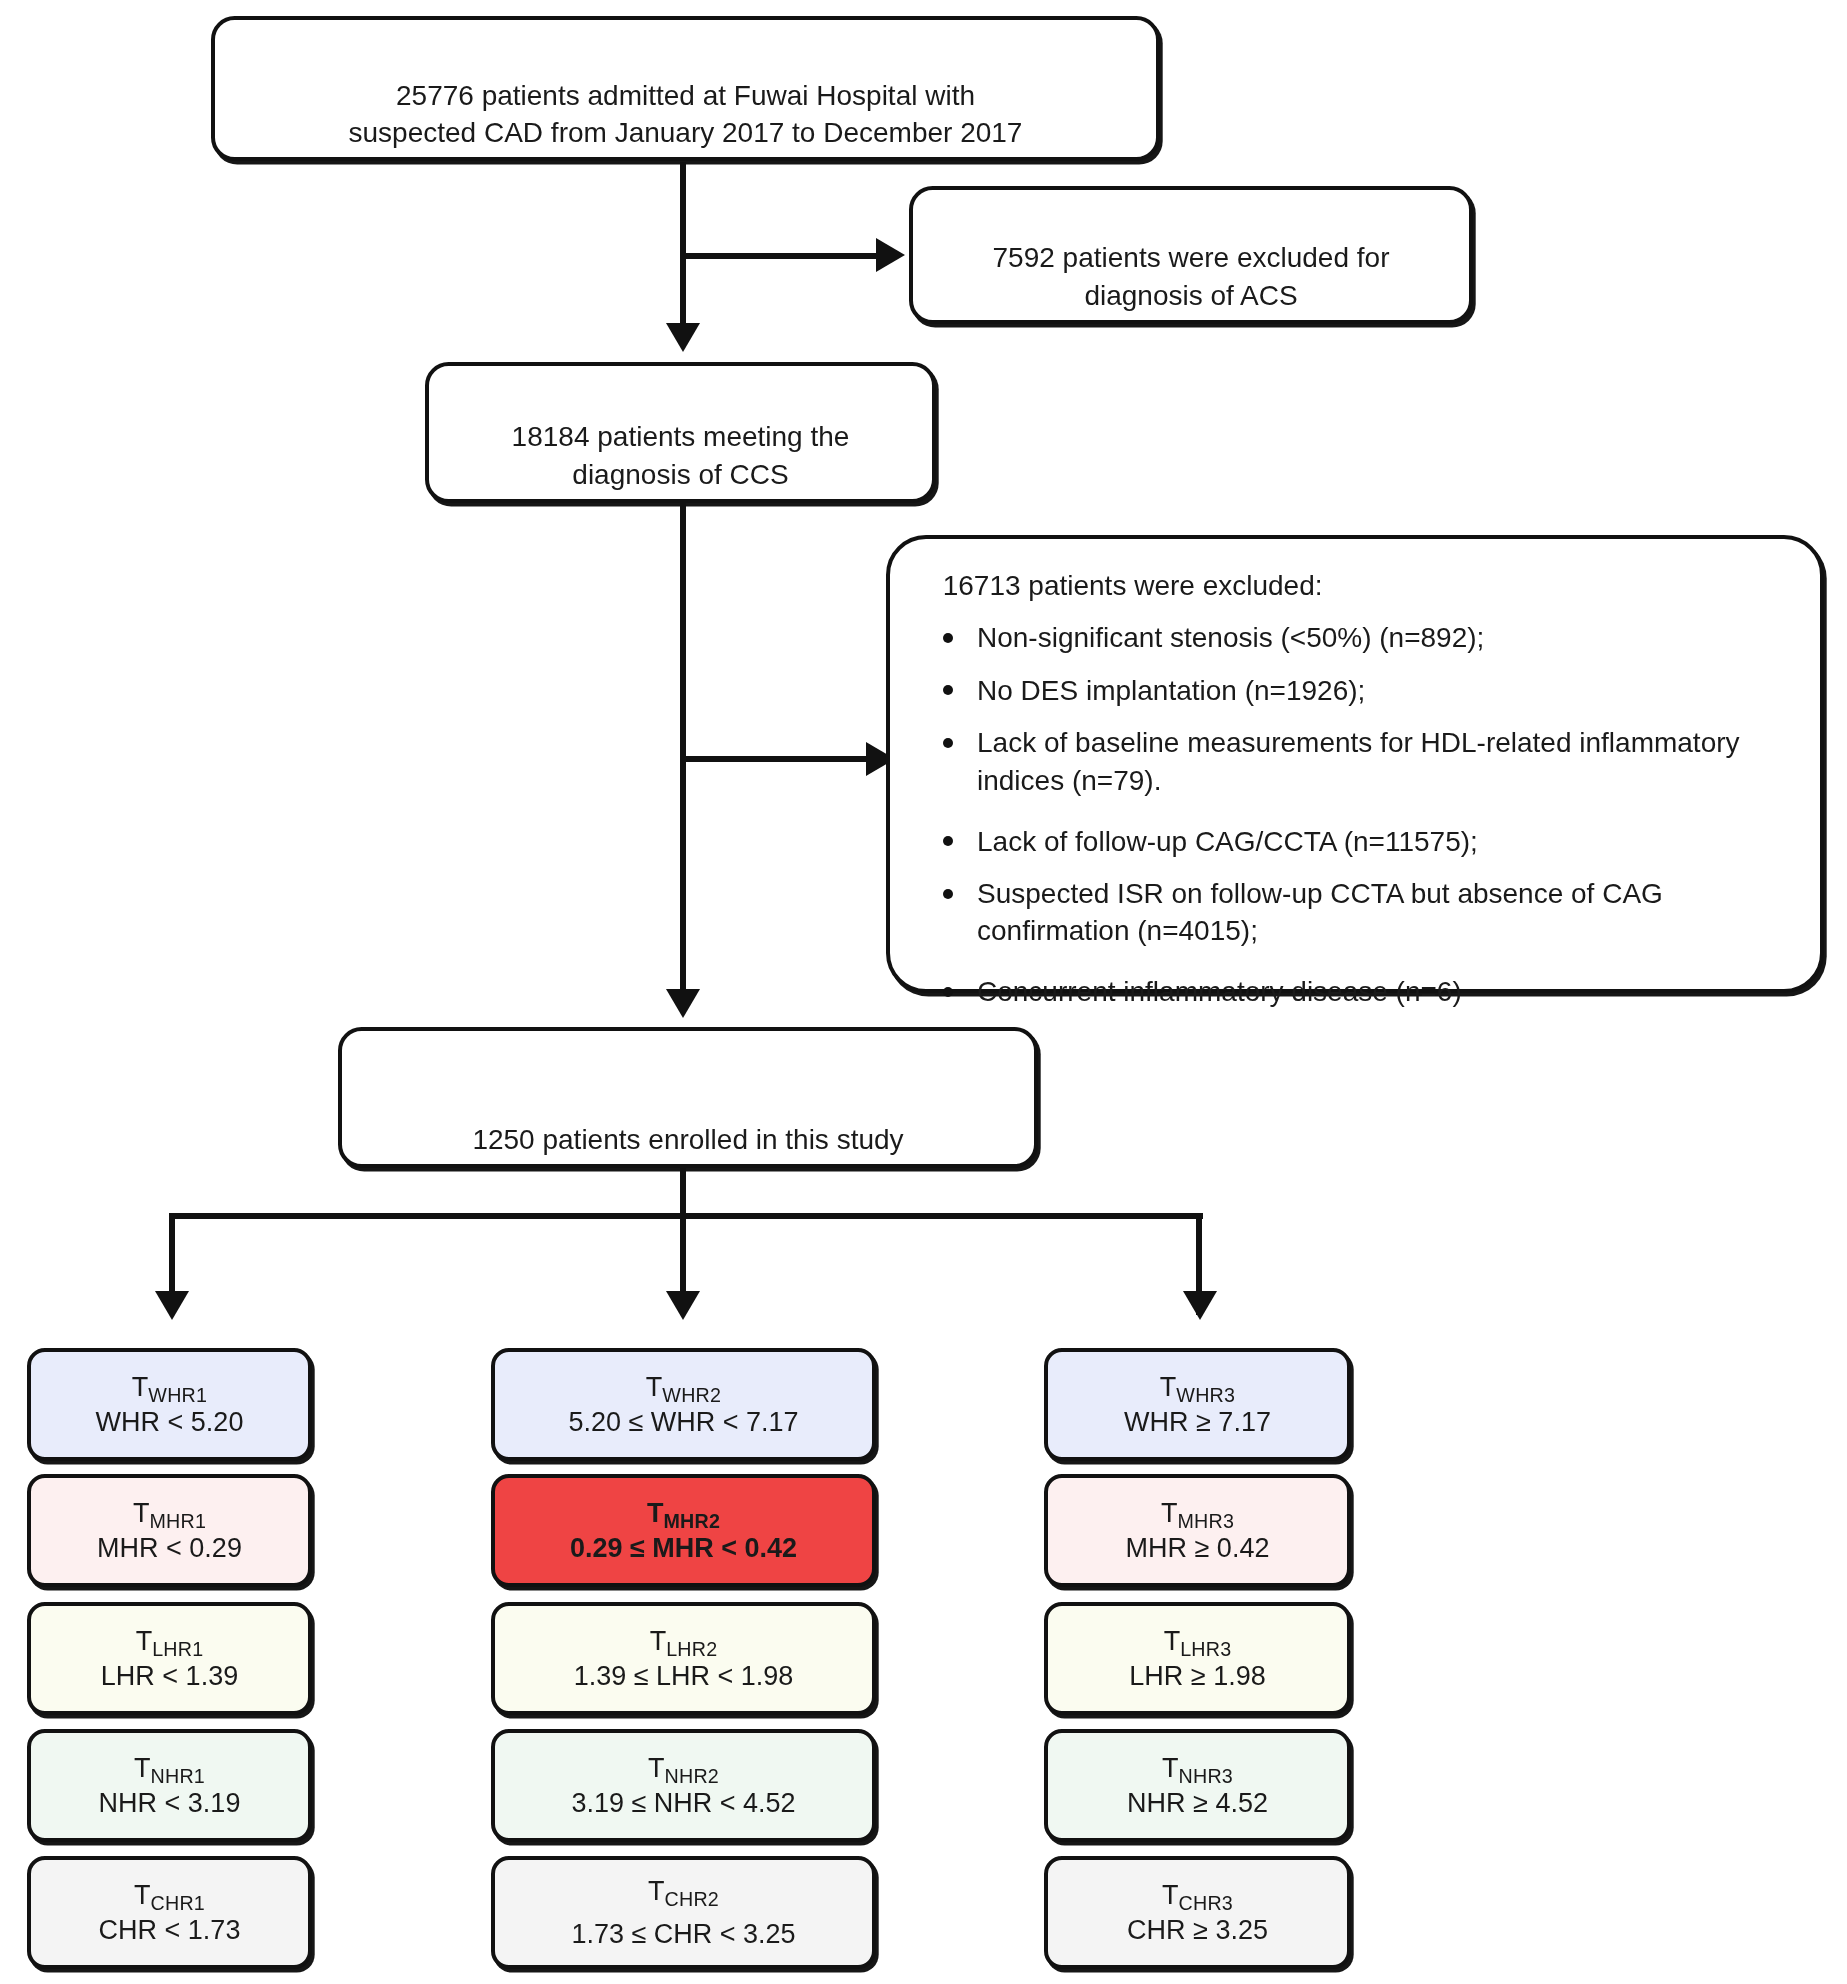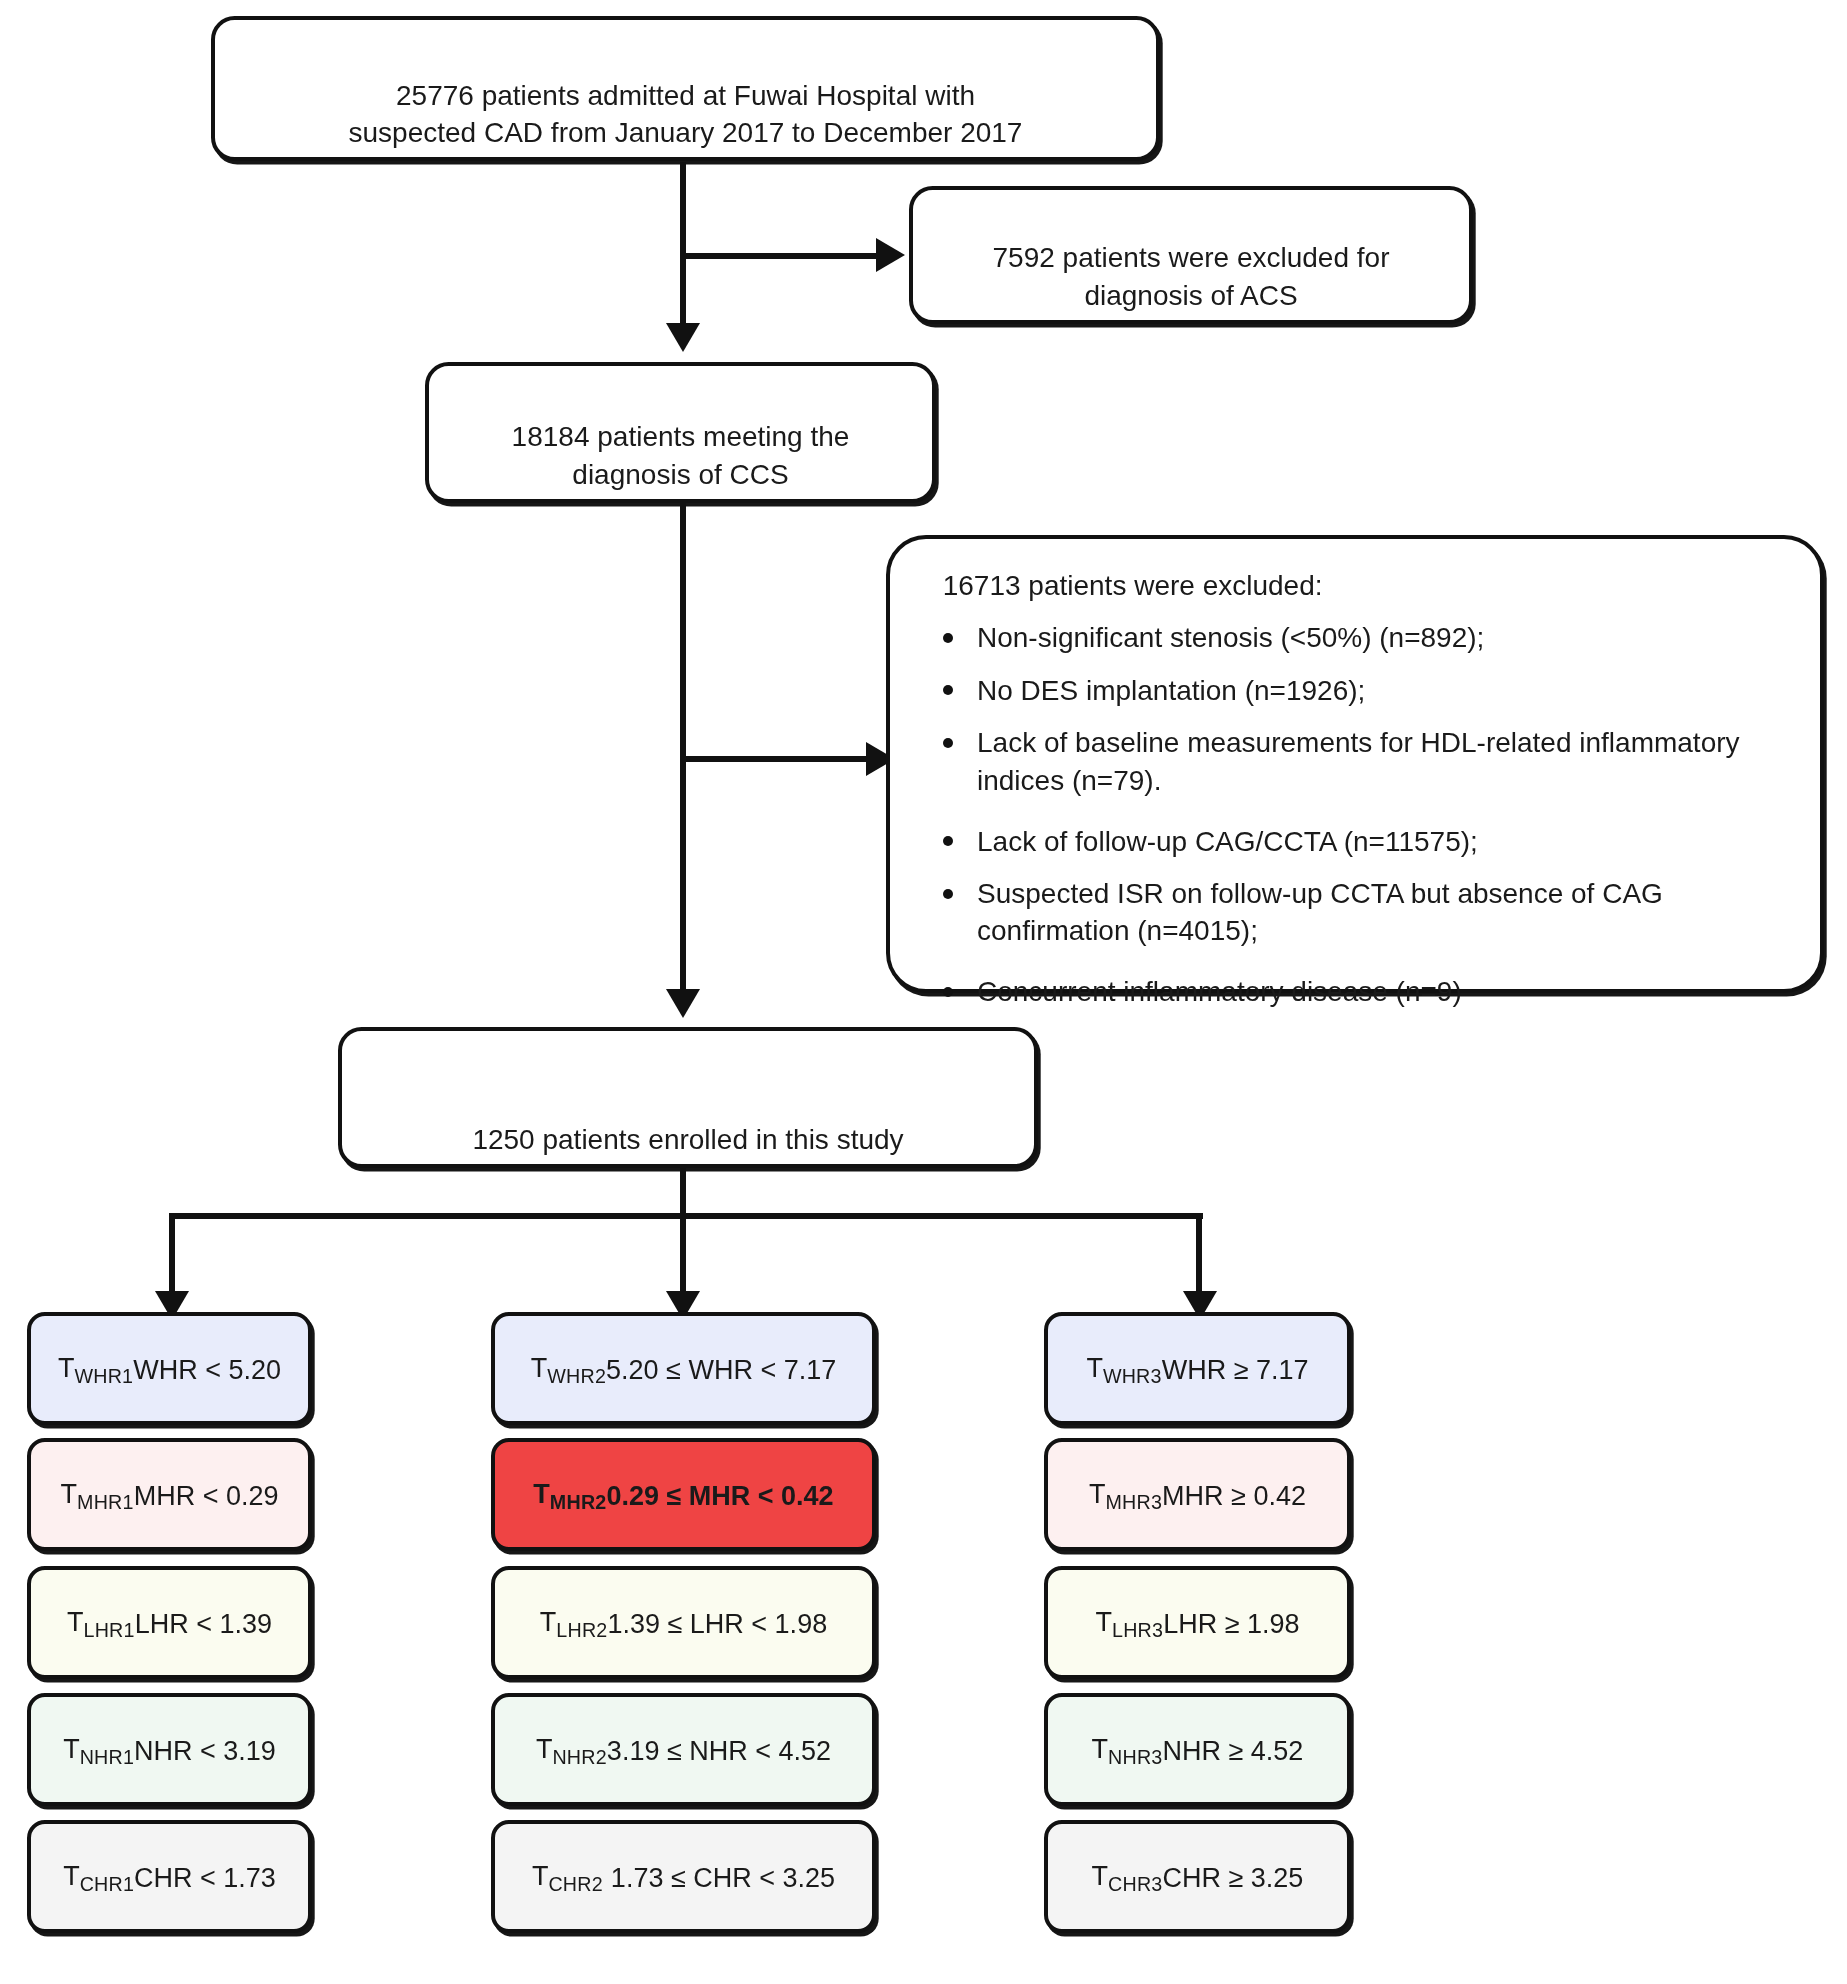--- a/index.html
+++ b/index.html
@@ -77,27 +77,28 @@
     background: #111111;
   }
 
   
   .tbox {
     position: absolute;
     box-sizing: border-box;
     border: 4.5px solid #111111;
     border-radius: 18px;
     display: flex;
-    flex-direction: row;
+    flex-direction: column;
     align-items: center;
     justify-content: center;
     text-align: center;
     font-size: 27px;
     line-height: 1.2;
     box-shadow: 2.7px 3.6px 0 0 rgba(10,10,10,0.95);
+    margin-top: 36px;
   }
   .tbox .tlabel { display: block; white-space: nowrap; }
   .tbox .tlabel sub {
     font-size: 0.73em;
     vertical-align: baseline;
     position: relative;
     top: 0.30em;
     letter-spacing: 0.2px;
   }
   .tbox .trange { display: block; white-space: nowrap; margin-top: 2.7px; }
@@ -161,21 +162,21 @@
   <div class="arrowright" style="left:866px; top:742px;"></div>
 
   <div class="listbox" style="left:886px; top:535px; width:938px; height:458px;">
     <div class="lead">16713 patients were excluded:</div>
     <ul>
       <li>Non-significant stenosis (&lt;50%) (n=892);</li>
       <li>No DES implantation (n=1926);</li>
       <li>Lack of baseline measurements for HDL-related inflammatory indices (n=79).</li>
       <li class="gap">Lack of follow-up CAG/CCTA (n=11575);</li>
       <li>Suspected ISR on follow-up CCTA but absence of CAG confirmation (n=4015);</li>
-      <li class="gap">Concurrent inflammatory disease (n=9)</li>
+      <li class="gap">Concurrent inflammatory disease (n=6)</li>
     </ul>
   </div>
 
   <div class="fbox" style="left:338px; top:1027px; width:700px; height:141px;">
     <span class="txt">
       <span class="ln">1250 patients enrolled in this study</span>
     </span>
   </div>
 
   <div class="vline" style="left:680px; top:1168px; width:6.4px; height:91px;"></div>

